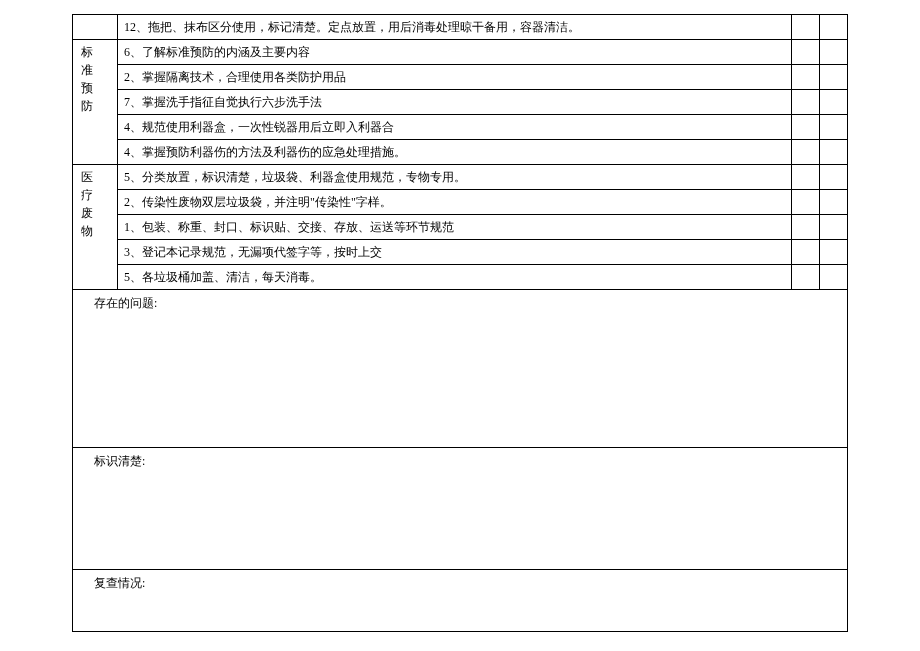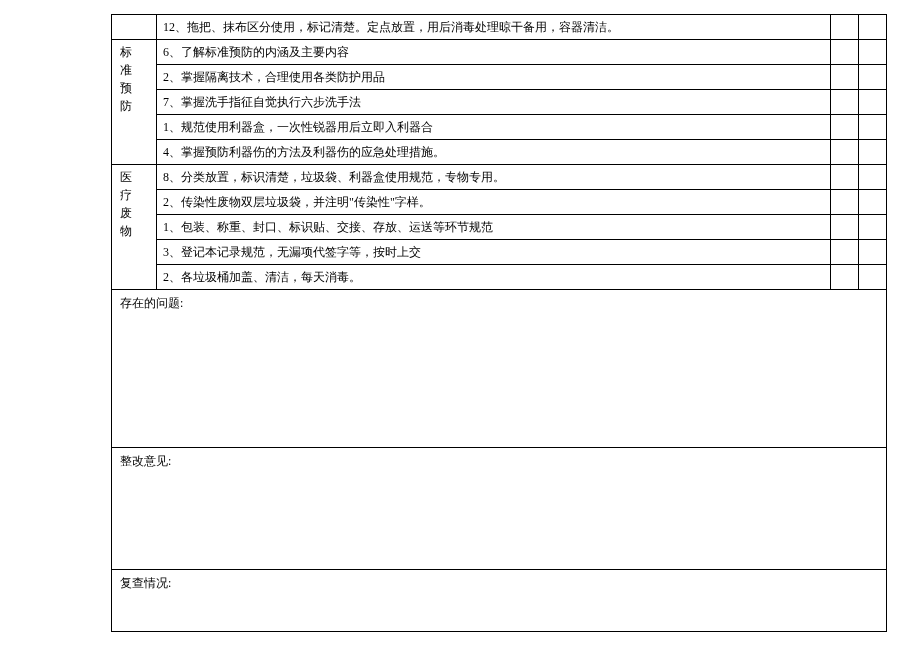--- a/index.html
+++ b/index.html
@@ -7,35 +7,34 @@
       font-family: "SimSun", "宋体", serif;
       font-size: 12px;
       color: #000;
       background: #fff;
       padding: 14px 72px;
     }
     table {
       border-collapse: collapse;
       width: 100%;
       table-layout: fixed;
-      margin-left: 39px;
     }
     td {
       border: 1px solid #000;
       padding: 3px 6px;
       vertical-align: top;
       line-height: 1.5;
     }
     .col-cat { width: 45px; text-align: left; padding: 3px 8px; }
     .col-item { }
     .col-s1 { width: 28px; }
     .col-s2 { width: 28px; }
     .section-label { vertical-align: top; }
     .freeform {
-      padding: 4px 8px;
+      padding: 4px 21px;
     }
     .h-issues { height: 158px; }
     .h-opinion { height: 122px; }
     .h-recheck { height: 62px; }
   </style>
 </head>
 <body>
 
 <table>
   <colgroup>
@@ -68,70 +67,70 @@
       <td>2、掌握隔离技术，合理使用各类防护用品</td>
       <td></td>
       <td></td>
     </tr>
     <tr>
       <td>7、掌握洗手指征自觉执行六步洗手法</td>
       <td></td>
       <td></td>
     </tr>
     <tr>
-      <td>1、规范使用利器盒，一次性锐器用后立即入利器合</td>
+      <td>4、规范使用利器盒，一次性锐器用后立即入利器合</td>
       <td></td>
       <td></td>
     </tr>
     <tr>
       <td>4、掌握预防利器伤的方法及利器伤的应急处理措施。</td>
       <td></td>
       <td></td>
     </tr>
 
     <tr>
       <td class="col-cat section-label" rowspan="5">
         <span>医</span><br>
         <span>疗</span><br>
         <span>废</span><br>
         <span>物</span>
       </td>
-      <td>8、分类放置，标识清楚，垃圾袋、利器盒使用规范，专物专用。</td>
+      <td>5、分类放置，标识清楚，垃圾袋、利器盒使用规范，专物专用。</td>
       <td></td>
       <td></td>
     </tr>
     <tr>
       <td>2、传染性废物双层垃圾袋，并注明"传染性"字样。</td>
       <td></td>
       <td></td>
     </tr>
     <tr>
       <td>1、包装、称重、封口、标识贴、交接、存放、运送等环节规范</td>
       <td></td>
       <td></td>
     </tr>
     <tr>
       <td>3、登记本记录规范，无漏项代签字等，按时上交</td>
       <td></td>
       <td></td>
     </tr>
     <tr>
-      <td>2、各垃圾桶加盖、清洁，每天消毒。</td>
+      <td>5、各垃圾桶加盖、清洁，每天消毒。</td>
       <td></td>
       <td></td>
     </tr>
 
     <tr>
       <td colspan="4" class="freeform h-issues">
         <span>存在的问题:</span>
       </td>
     </tr>
     <tr>
       <td colspan="4" class="freeform h-opinion">
-        <span>整改意见:</span>
+        <span>标识清楚:</span>
       </td>
     </tr>
     <tr>
       <td colspan="4" class="freeform h-recheck">
         <span>复查情况:</span>
       </td>
     </tr>
   </tbody>
 </table>
 

